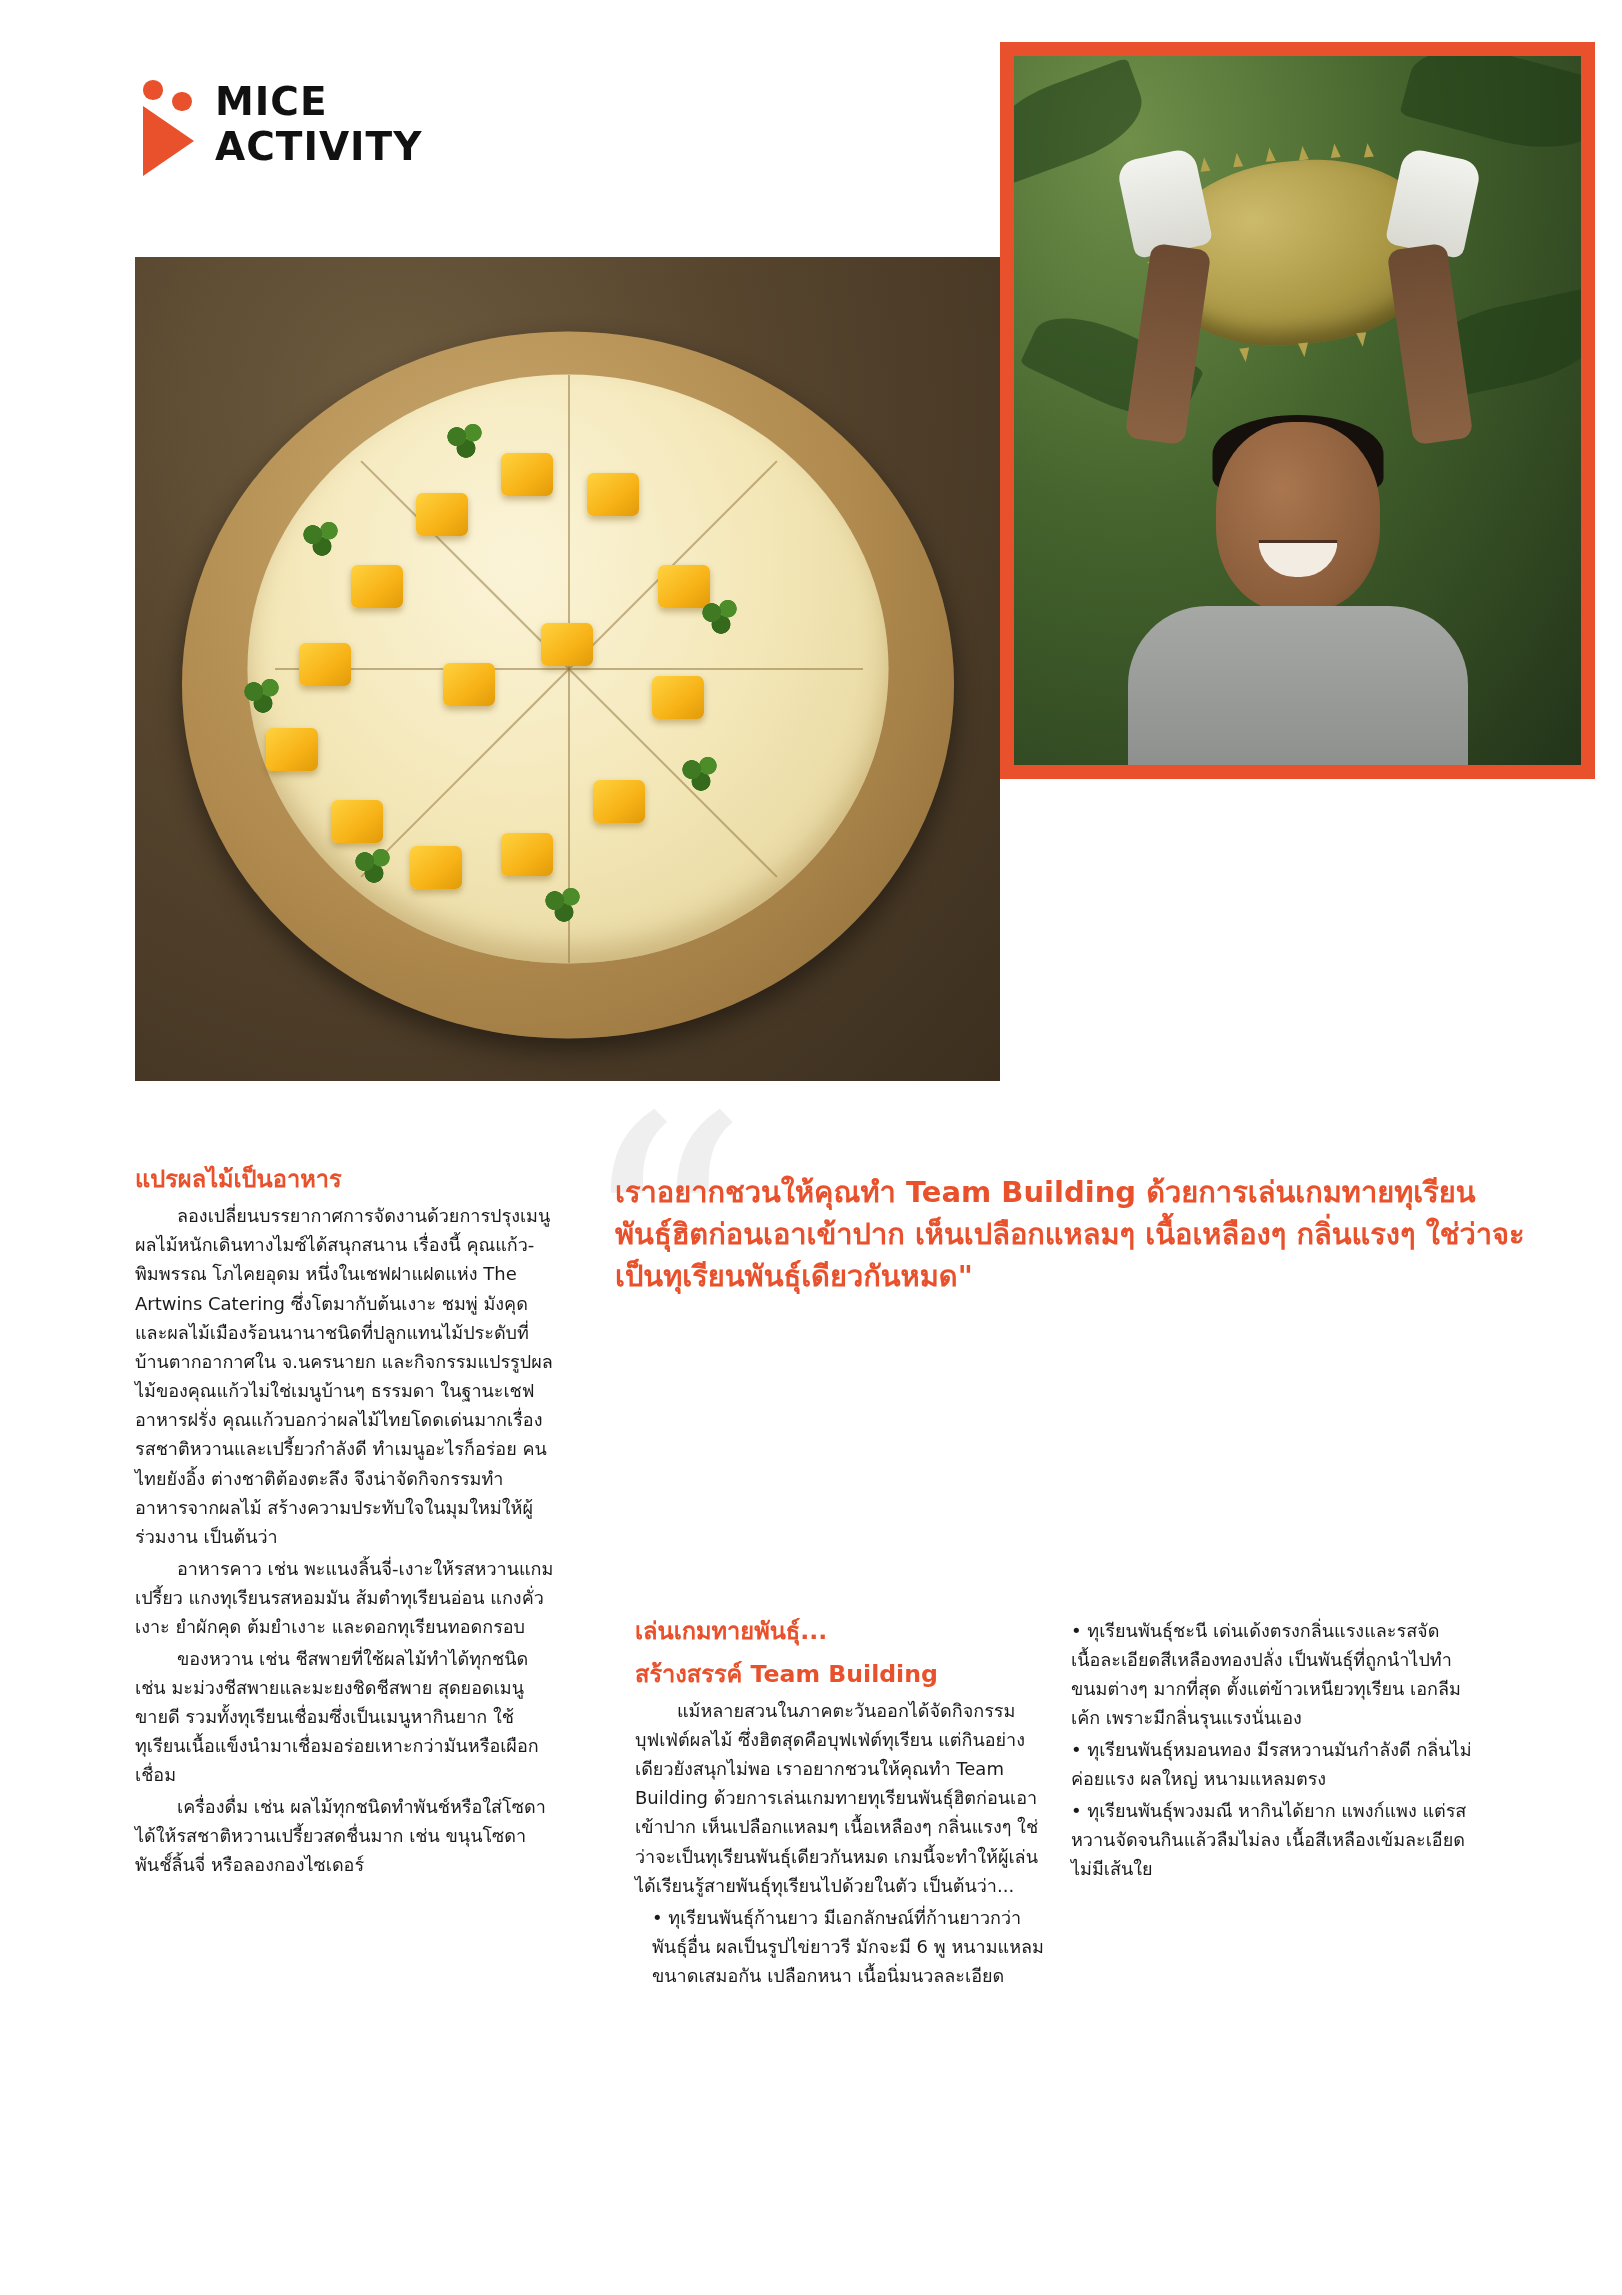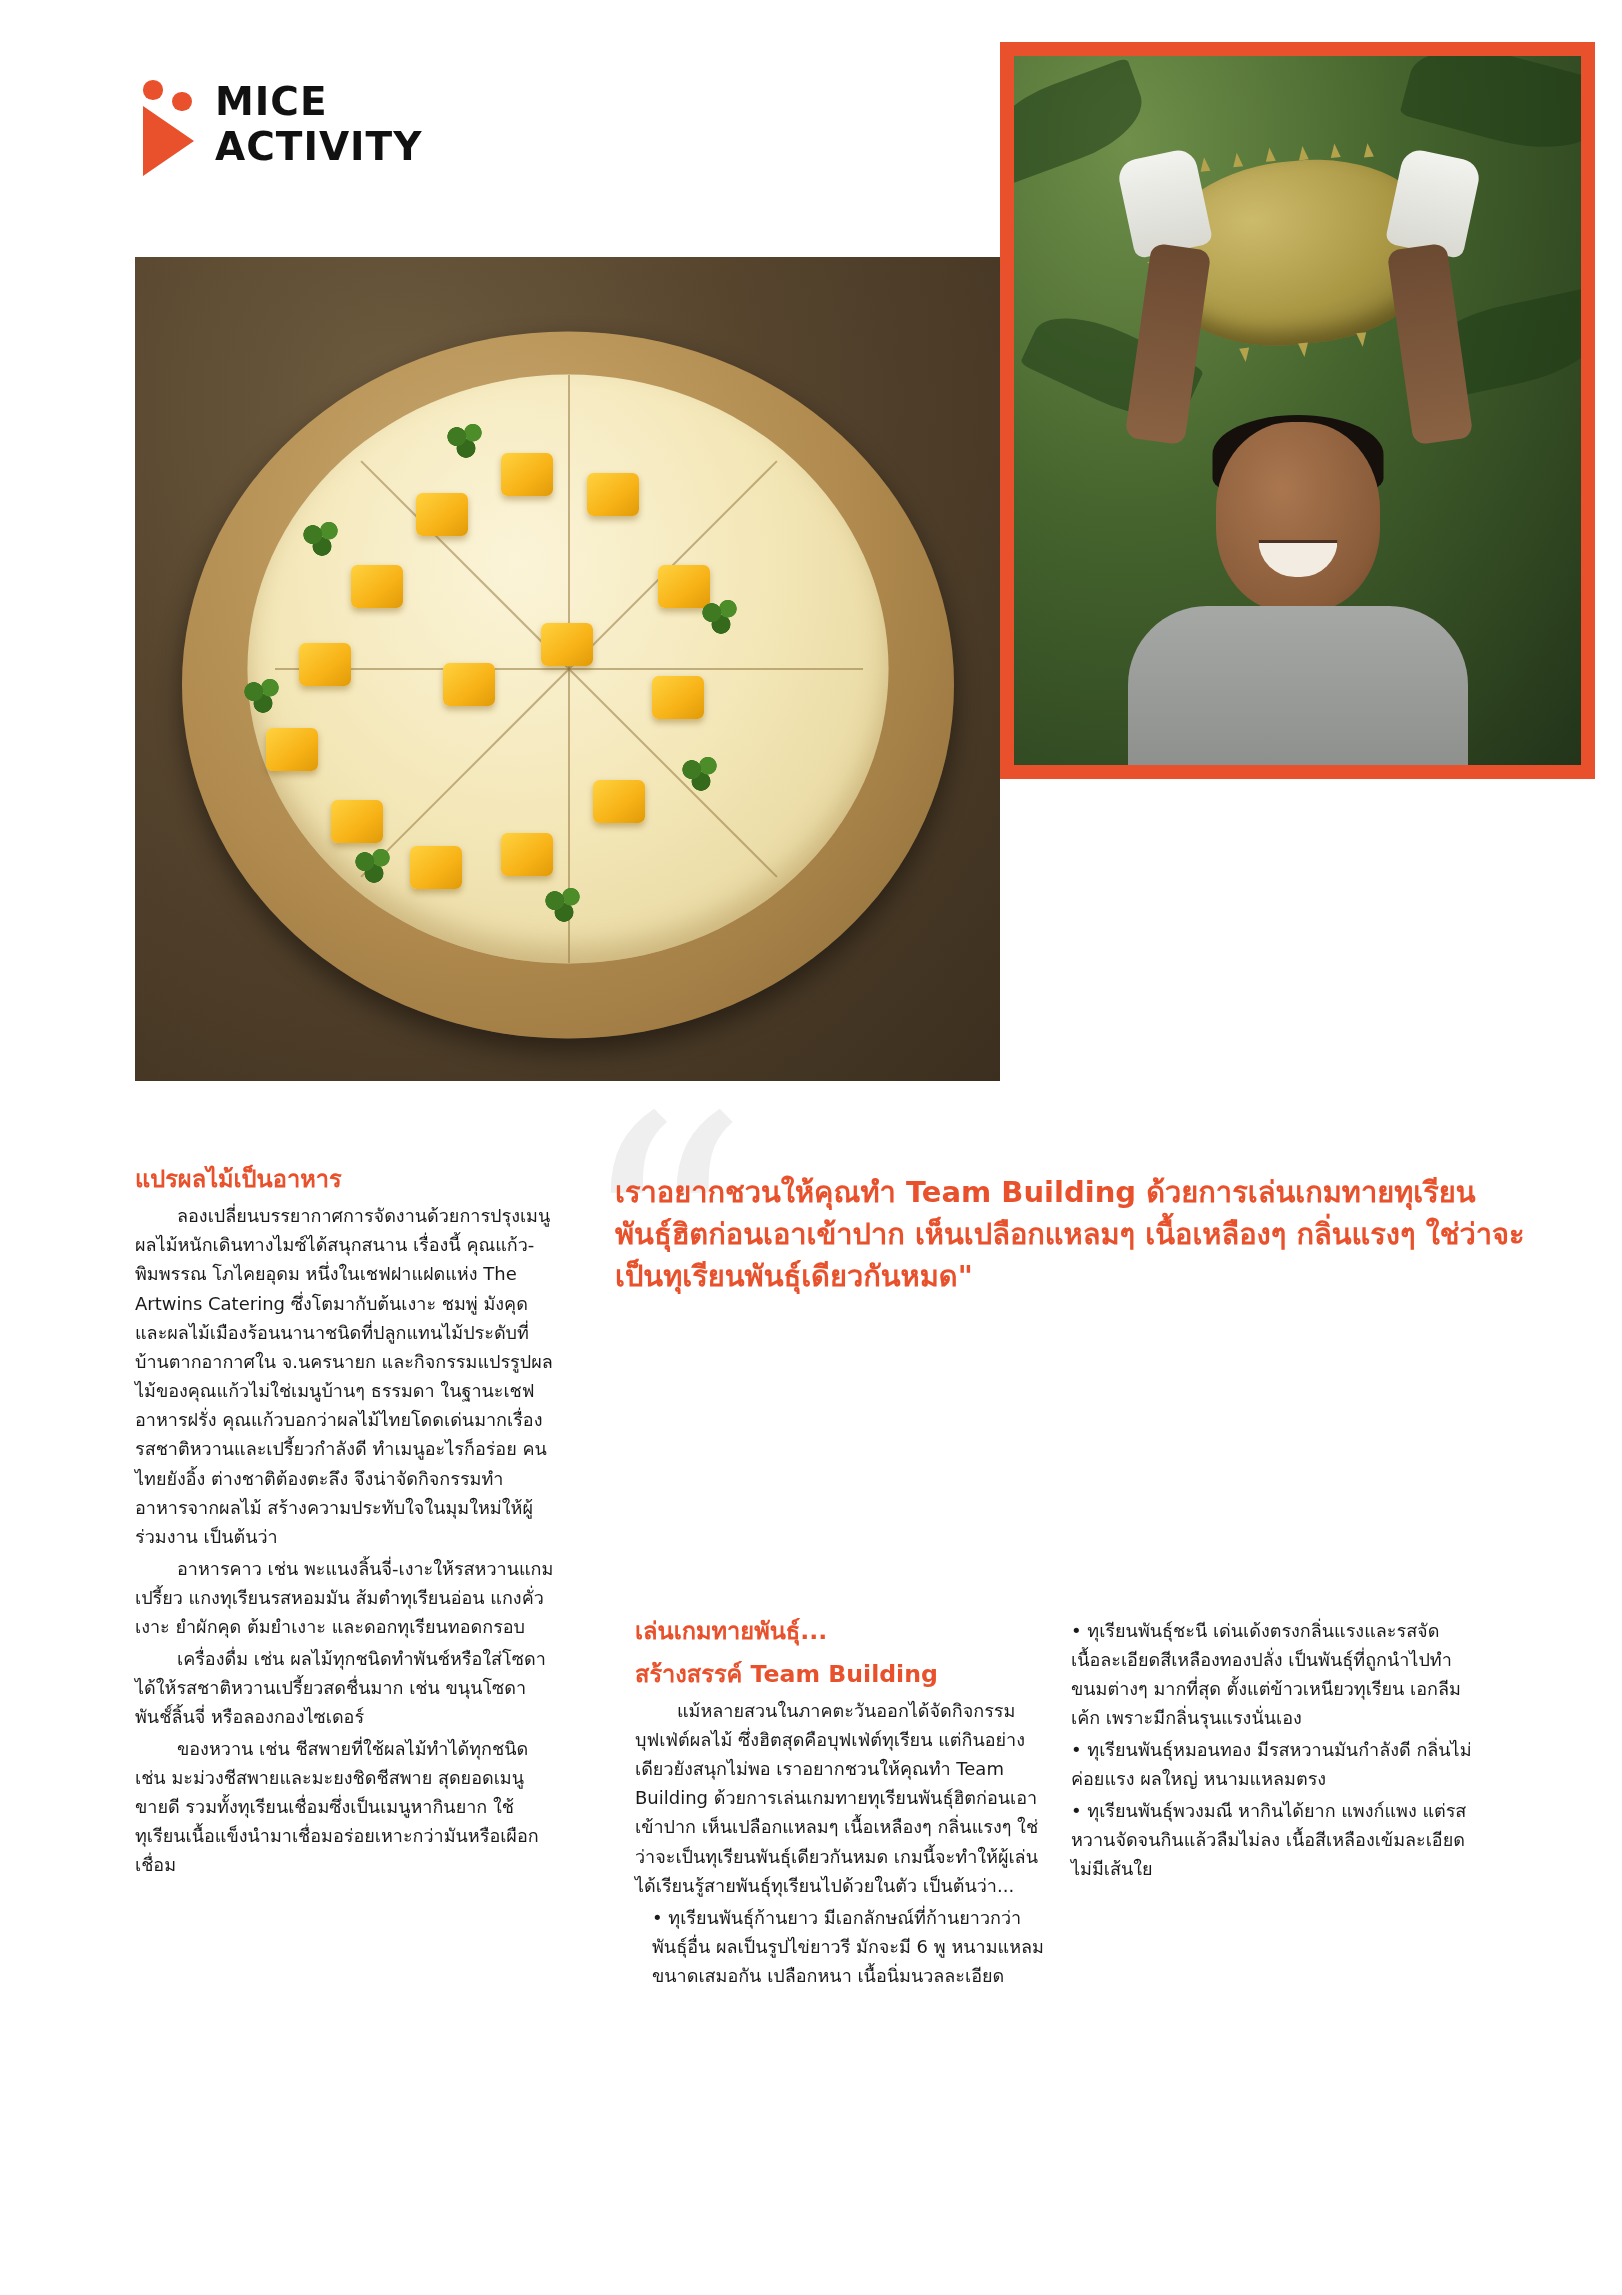--- a/index.html
+++ b/index.html
@@ -346,22 +346,22 @@
   </div>
 </div>
 
 <div class="quote-mark">“</div>
 <div class="pull-quote">เราอยากชวนให้คุณทำ Team Building ด้วยการเล่นเกมทายทุเรียนพันธุ์ฮิตก่อนเอาเข้าปาก เห็นเปลือกแหลมๆ เนื้อเหลืองๆ กลิ่นแรงๆ ใช่ว่าจะเป็นทุเรียนพันธุ์เดียวกันหมด"</div>
 
 <div class="col" id="col-left">
   <div class="heading heading-block">แปรผลไม้เป็นอาหาร</div>
   <p>ลองเปลี่ยนบรรยากาศการจัดงานด้วยการปรุงเมนูผลไม้หนักเดินทางไมซ์ได้สนุกสนาน เรื่องนี้ คุณแก้ว-พิมพรรณ โภไคยอุดม หนึ่งในเชฟฝาแฝดแห่ง The Artwins Catering ซึ่งโตมากับต้นเงาะ ชมพู่ มังคุดและผลไม้เมืองร้อนนานาชนิดที่ปลูกแทนไม้ประดับที่บ้านตากอากาศใน จ.นครนายก และกิจกรรมแปรรูปผลไม้ของคุณแก้วไม่ใช่เมนูบ้านๆ ธรรมดา ในฐานะเชฟอาหารฝรั่ง คุณแก้วบอกว่าผลไม้ไทยโดดเด่นมากเรื่องรสชาติหวานและเปรี้ยวกำลังดี ทำเมนูอะไรก็อร่อย คนไทยยังอิ้ง ต่างชาติต้องตะลึง จึงน่าจัดกิจกรรมทำอาหารจากผลไม้ สร้างความประทับใจในมุมใหม่ให้ผู้ร่วมงาน เป็นต้นว่า</p>
   <p>อาหารคาว เช่น พะแนงลิ้นจี่-เงาะให้รสหวานแกมเปรี้ยว แกงทุเรียนรสหอมมัน ส้มตำทุเรียนอ่อน แกงคั่วเงาะ ยำผักคุด ต้มยำเงาะ และดอกทุเรียนทอดกรอบ</p>
+  <p>ของหวาน เช่น ชีสพายที่ใช้ผลไม้ทำได้ทุกชนิด เช่น มะม่วงชีสพายและมะยงชิดชีสพาย สุดยอดเมนูขายดี รวมทั้งทุเรียนเชื่อมซึ่งเป็นเมนูหากินยาก ใช้ทุเรียนเนื้อแข็งนำมาเชื่อมอร่อยเหาะกว่ามันหรือเผือกเชื่อม</p>
   <p>เครื่องดื่ม เช่น ผลไม้ทุกชนิดทำพันช์หรือใส่โซดาได้ให้รสชาติหวานเปรี้ยวสดชื่นมาก เช่น ขนุนโซดา พันชั์ลิ้นจี่ หรือลองกองไซเดอร์</p>
-  <p>ของหวาน เช่น ชีสพายที่ใช้ผลไม้ทำได้ทุกชนิด เช่น มะม่วงชีสพายและมะยงชิดชีสพาย สุดยอดเมนูขายดี รวมทั้งทุเรียนเชื่อมซึ่งเป็นเมนูหากินยาก ใช้ทุเรียนเนื้อแข็งนำมาเชื่อมอร่อยเหาะกว่ามันหรือเผือกเชื่อม</p>
 </div>
 
 <div class="col" id="col-mid">
   <div class="heading">เล่นเกมทายพันธุ์...</div>
   <div class="heading heading-block">สร้างสรรค์ Team Building</div>
   <p>แม้หลายสวนในภาคตะวันออกได้จัดกิจกรรมบุฟเฟ่ต์ผลไม้ ซึ่งฮิตสุดคือบุฟเฟ่ต์ทุเรียน แต่กินอย่างเดียวยังสนุกไม่พอ เราอยากชวนให้คุณทำ Team Building ด้วยการเล่นเกมทายทุเรียนพันธุ์ฮิตก่อนเอาเข้าปาก เห็นเปลือกแหลมๆ เนื้อเหลืองๆ กลิ่นแรงๆ ใช่ว่าจะเป็นทุเรียนพันธุ์เดียวกันหมด เกมนี้จะทำให้ผู้เล่นได้เรียนรู้สายพันธุ์ทุเรียนไปด้วยในตัว เป็นต้นว่า...</p>
   <p class="bullet">• ทุเรียนพันธุ์ก้านยาว มีเอกลักษณ์ที่ก้านยาวกว่าพันธุ์อื่น ผลเป็นรูปไข่ยาวรี มักจะมี 6 พู หนามแหลมขนาดเสมอกัน เปลือกหนา เนื้อนิ่มนวลละเอียด</p>
 </div>
 
 <div class="col" id="col-right">

